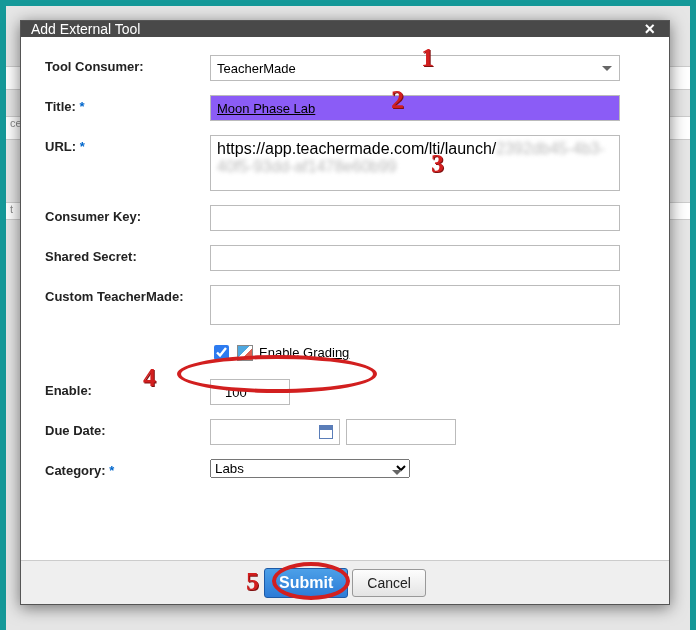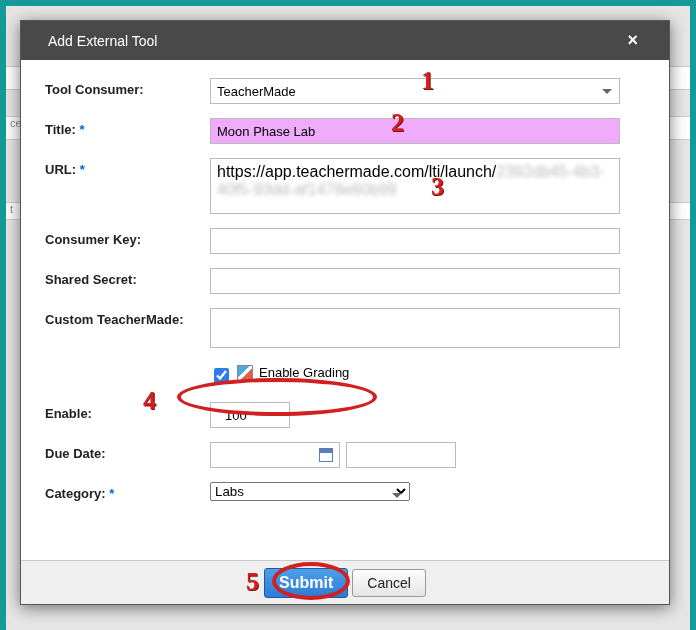--- a/index.html
+++ b/index.html
@@ -34,24 +34,24 @@
     width: 650px; height: 585px;
     background: #fff;
     border: 1px solid #555;
     box-shadow: 0 3px 15px rgba(0,0,0,0.5);
     display: flex;
     flex-direction: column;
   }
   .titlebar {
     background: #494949;
     color: #fff;
-    height: 39px;
+    height: 16px;
     display: flex;
     align-items: center;
-    padding: 0 27px;
+    padding: 0 10px;
     font-size: 14px;
   }
   .titlebar .spacer { flex: 1; }
   .close-x {
     font-size: 18px;
     font-weight: bold;
     cursor: pointer;
     padding: 0 4px;
   }
   .body {
@@ -98,41 +98,43 @@
     position: absolute;
     right: 8px; top: 11px;
     border-left: 5px solid transparent;
     border-right: 5px solid transparent;
     border-top: 5px solid #666;
     pointer-events: none;
   }
   .select-wrap.narrow { width: 200px; }
   .select-wrap.narrow select { width: 200px; }
   input.highlight {
-    background: #f0abfc;
+    background: #8b5cf6;
+    text-decoration: underline;
   }
   textarea.params {
     width: 410px; height: 40px;
     border: 1px solid #bbb;
     padding: 4px 6px;
     font-size: 13px;
     font-family: inherit;
     resize: none;
   }
   .blurred-tail {
     color: #bbb;
     filter: blur(2px);
     user-select: none;
   }
   .grading-row {
     display: flex;
-    align-items: flex-start;
+    align-items: center;
     margin-left: 165px;
     margin-bottom: 16px;
     position: relative;
+    text-decoration: underline;
   }
   .grading-row input[type=checkbox] {
     width: 15px; height: 15px;
     accent-color: #2d7bf0;
     margin-right: 8px;
   }
   .grading-icon {
     display: inline-block;
     width: 16px; height: 16px;
     margin-right: 6px;

